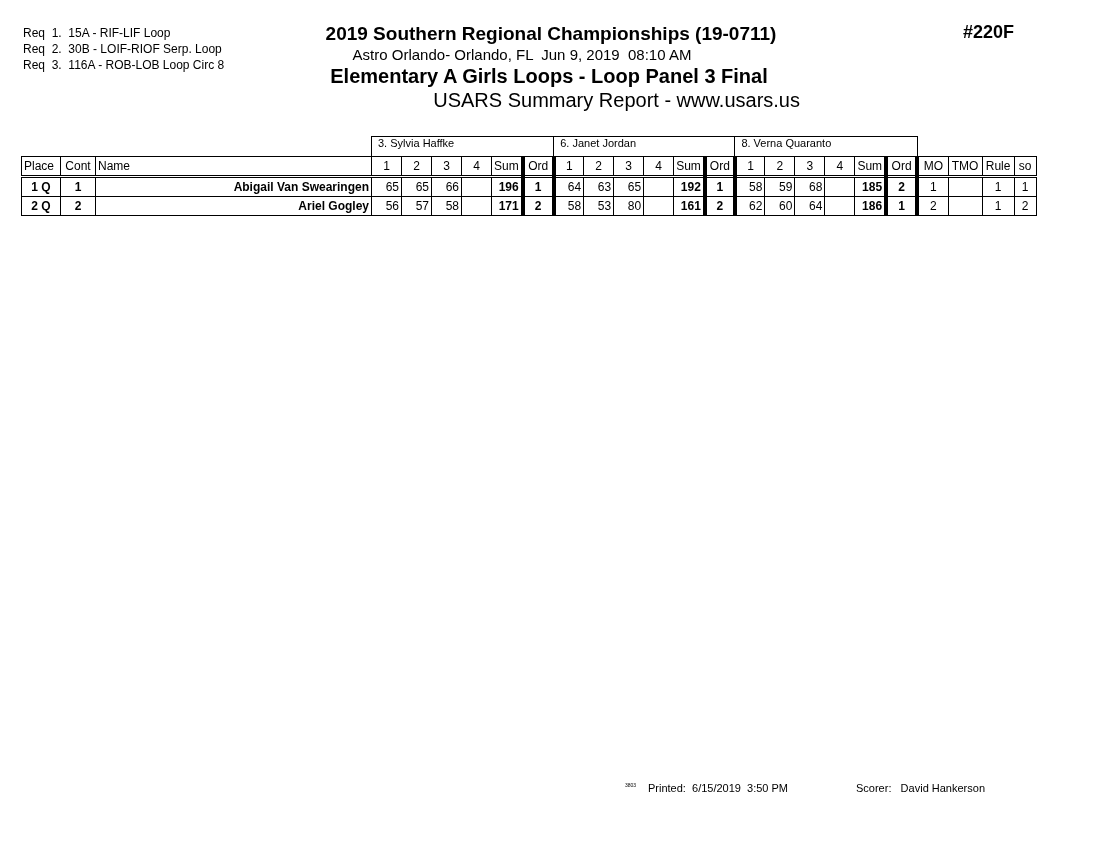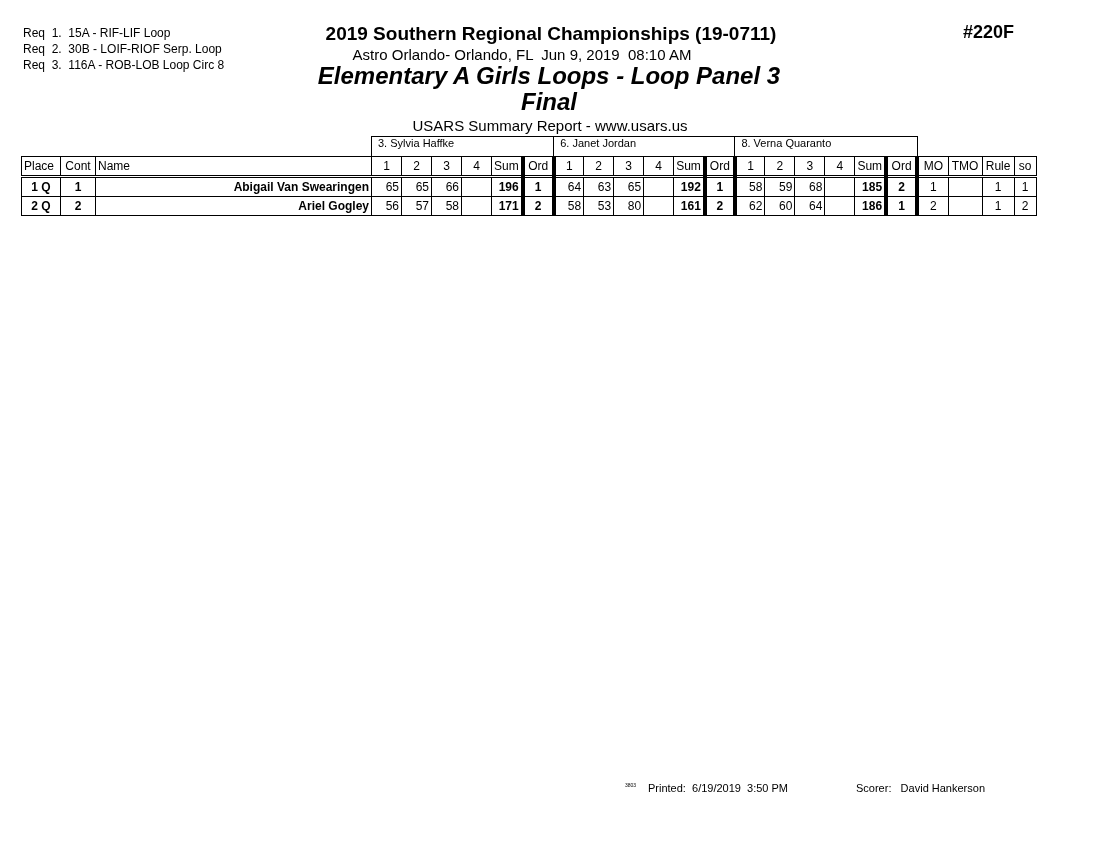--- a/index.html
+++ b/index.html
@@ -3,22 +3,22 @@
 <meta charset="utf-8">
 <style>
   html, body { margin:0; padding:0; background:#ffffff; }
   body { width:1100px; height:850px; position:relative; overflow:hidden;
          font-family:"Liberation Sans", sans-serif; color:#000; }
   .reqs { position:absolute; left:23px; top:25px; font-size:12px; line-height:16px; }
   .reqs div { white-space:pre; }
   .title-block { position:absolute; left:300px; width:500px; top:22px; text-align:center; }
   .t1 { font-size:19px; font-weight:bold; line-height:24px; margin-left:2px; }
   .t2 { font-size:15px; line-height:17px; margin-left:-56px; white-space:pre; }
-  .t3 { font-size:24px; font-weight:bold; line-height:26px; margin-left:-2px;font-style:italic; }
-  .t4 { font-size:15px; line-height:22px; margin-left:0px; }
+  .t3 { font-size:20px; font-weight:bold; line-height:26px; margin-left:-2px; }
+  .t4 { font-size:20px; line-height:22px; margin-left:0px;text-align:right; }
   .event-no { position:absolute; left:963px; top:22px; font-size:18px; font-weight:bold; }
 
   table.res { position:absolute; left:21px; top:136px; border-collapse:collapse;
               font-size:12px; table-layout:fixed; }
   table.res td { border:1px solid #000; padding:0 2px; height:18px; white-space:nowrap; overflow:hidden; }
   table.res tr.judges td { height:19px; vertical-align:top; padding-left:6px; font-size:11px; }
   table.res tr.judges td.blank { border:none; }
   table.res tr.hdr td { text-align:center; border-bottom:3px double #000; }
   table.res tr.hdr td.left { text-align:left; }
   table.res tr.row td { text-align:right; }
@@ -169,14 +169,14 @@
     <td class="c b thick-l">1</td>
     <td class="c thick-l">2</td>
     <td class="c"></td>
     <td class="c">1</td>
     <td class="c">2</td>
   </tr>
 </tbody>
   </table>
 
 <div class="tiny">3803</div>
-<div class="footer" style="left:648px;">Printed:  6/19/2019  3:50 PM</div>
+<div class="footer" style="left:648px;">Printed:  6/15/2019  3:50 PM</div>
 <div class="footer" style="left:856px;">Scorer:   David Hankerson</div>
 
 </body></html>

